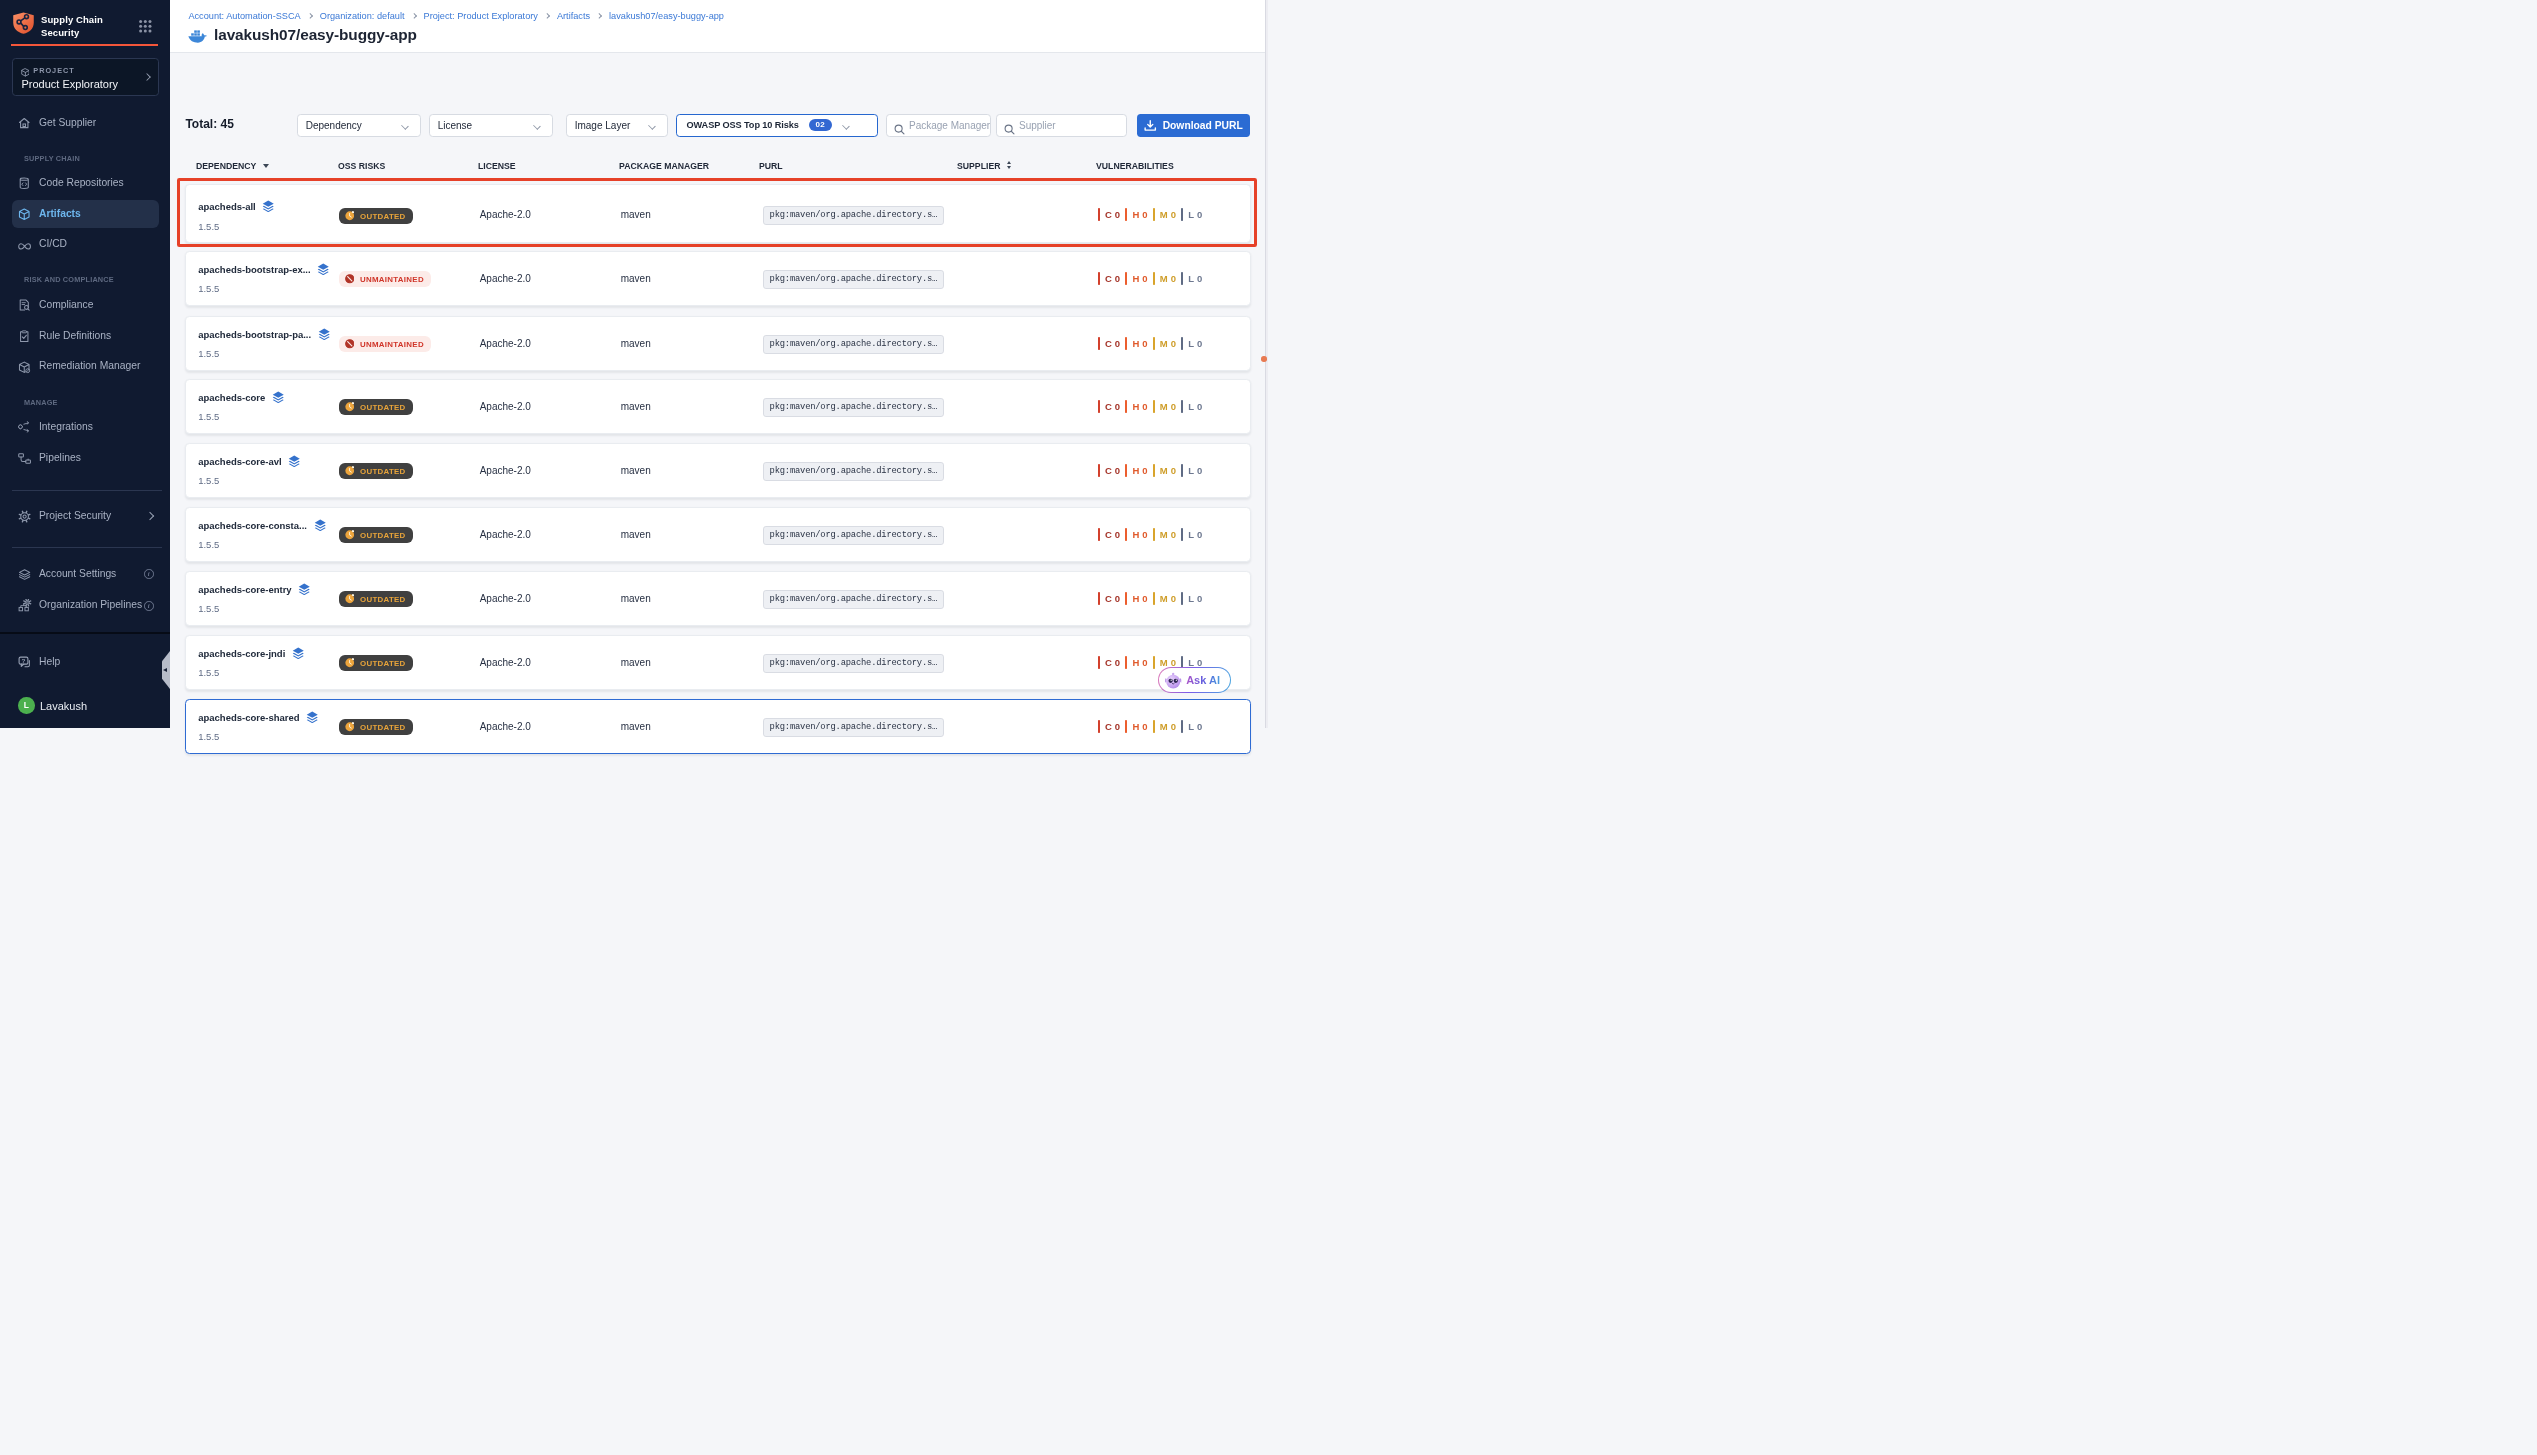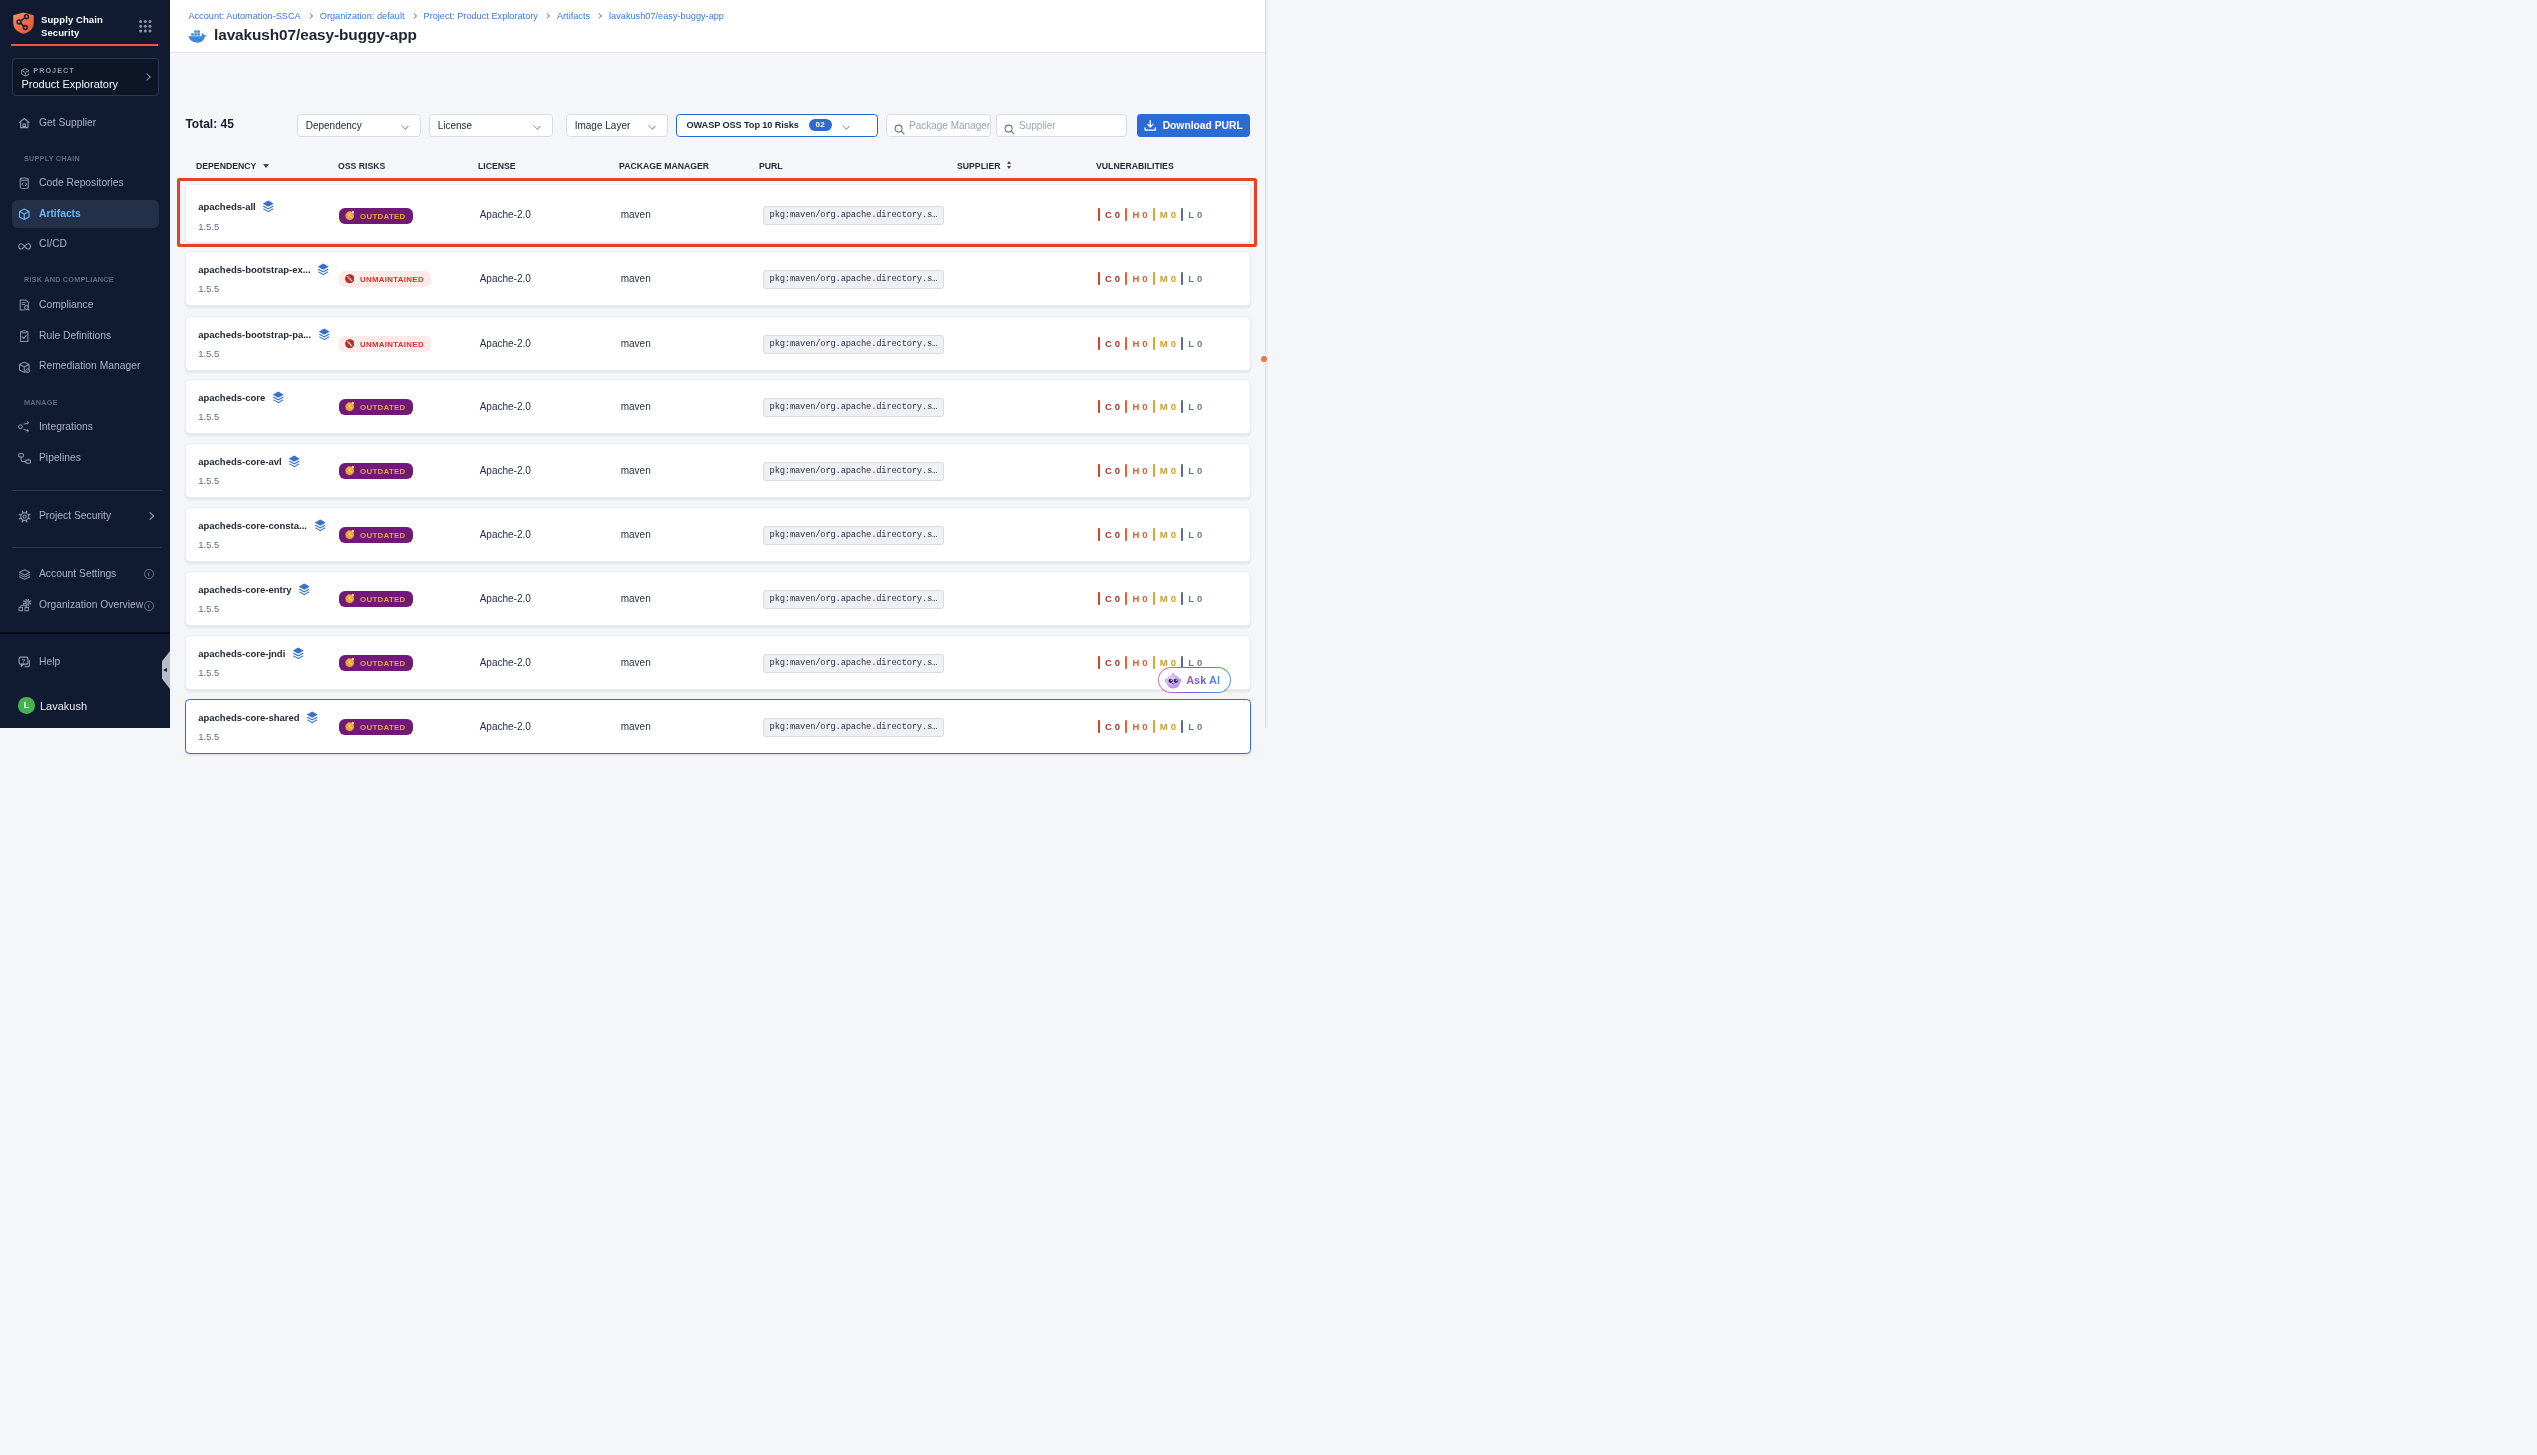--- a/index.html
+++ b/index.html
@@ -17,21 +17,21 @@
 .dd{position:absolute;top:114px;height:23px;background:#fff;border:0.7px solid #d7dbe2;border-radius:3.7px;font-size:10px;color:#222a3a;line-height:21px;padding-left:7.7px;white-space:nowrap}
 .dd .chev{position:absolute;right:11.7px;top:8px;width:5.9px;height:5.9px;border-right:1.2px solid #8a93a3;border-bottom:1.2px solid #8a93a3;transform:rotate(45deg) scale(1,.8)}
 .srch{position:absolute;top:114px;height:23px;background:#fff;border:0.7px solid #d7dbe2;border-radius:3.7px;color:#99a2b2;font-size:10px;line-height:21px;padding-left:22px;white-space:nowrap}
 .mag{position:absolute;left:6.6px;top:5.5px}
 .th{position:absolute;top:161px;font-size:8.7px;font-weight:bold;color:#1f2737;letter-spacing:0px;white-space:nowrap}
 .card{position:absolute;left:14.7px;width:1066px;height:55px;background:#fff;border:0.7px solid #e9ecf0;border-radius:4.4px;box-shadow:0 1.1px 2.2px rgba(26,34,52,0.08)}
 .cc{position:absolute;white-space:nowrap}
 .nm{font-size:9.5px;font-weight:bold;color:#202a3b}
 .ver{font-size:9.5px;color:#606c85}
 .pl{height:16px;border-radius:5.9px;font-size:7.9px;font-weight:bold;letter-spacing:0.3px;display:flex;align-items:center;padding:0 7.3px 0 5.9px}
-.pl.out{background:#701a75;color:#e7a33a}
+.pl.out{background:#404040;color:#e7a33a}
 .pl.unm{background:#fcebe8;color:#d03529}
 .txt{font-size:10px;color:#273043}
 .purl{height:19px;background:#eef0f4;border:0.7px solid #d9dce3;border-radius:2.9px;font-family:"Liberation Mono",monospace;font-size:8.8px;color:#2a3345;line-height:17.6px;padding:0 5.9px;letter-spacing:-0.2px}
 .vul{display:flex;align-items:center;font-weight:bold;font-size:9.5px}
 .vbar{width:2.2px;height:13.2px;border-radius:0.7px}
 #redbox{position:absolute;left:7px;top:178px;width:1080px;height:69px;border:3.7px solid #e64128;border-radius:2.2px;z-index:5}
 .navtx{position:absolute;left:39px;font-size:10.3px;color:#a9b2c4;white-space:nowrap}
 .navlab{position:absolute;left:24px;font-size:7.3px;color:#5e6980;letter-spacing:0.2px;font-weight:600}
 .nico{position:absolute;left:18.4px}
 .sdiv{position:absolute;left:11.7px;width:150px;height:0.7px;background:#2b3650}
@@ -160,21 +160,21 @@
         <path d="M11.4 7.6 L10.6 9.4" stroke="#8e98ac" stroke-width="1.7" stroke-linecap="round"></path>
         <path d="M9.6 5.8 L7.8 6.6" stroke="#8e98ac" stroke-width="1.7" stroke-linecap="round"></path>
         <path d="M9.6 3.4 L7.8 2.6" stroke="#8e98ac" stroke-width="1.7" stroke-linecap="round"></path>
         <path d="M11.4 1.6 L10.6 -0.2" stroke="#8e98ac" stroke-width="1.7" stroke-linecap="round"></path>
         <path d="M13.8 1.6 L14.6 -0.2" stroke="#8e98ac" stroke-width="1.7" stroke-linecap="round"></path>
         <path d="M15.6 3.4 L17.4 2.6" stroke="#8e98ac" stroke-width="1.7" stroke-linecap="round"></path>
         <rect x="1.5" y="11.5" width="4.6" height="4.6" stroke="#8e98ac" stroke-width="1.3"></rect>
         <rect x="9.5" y="11.5" width="4.6" height="4.6" stroke="#8e98ac" stroke-width="1.3"></rect>
         <path d="M3.8 11.5 V9 H11.8 V11.5 M7.8 9 V6.5" stroke="#8e98ac" stroke-width="1.2" stroke-linecap="round" stroke-linejoin="round"></path>
       </svg></div>
-    <div class="navtx" style="top:599px">Organization Overview</div>
+    <div class="navtx" style="top:599px">Organization Pipelines</div>
     <div class="info" style="top:601px">i</div>
     <div class="abs" style="left:0;top:632px;width:170px;height:1.5px;background:#060b16"></div>
     <div class="nico" style="top:656px"><svg style="" width="13.2" height="12.5" viewBox="0 0 18 17" fill="none">
         <rect x="1.5" y="1.5" width="12" height="9.6" rx="2" stroke="#98a1b4" stroke-width="1.5"></rect>
         <path d="M4.5 11 L4.5 14.2 L8 11" stroke="#98a1b4" stroke-width="1.5" stroke-linecap="round" stroke-linejoin="round"></path>
         <text x="7.5" y="9" font-size="8.5" font-weight="bold" fill="#98a1b4" text-anchor="middle" font-family="Liberation Sans">?</text>
         <path d="M15.5 6 V12.8 C15.5 13.9 14.6 14.5 13.6 14.5 H9.5" stroke="#98a1b4" stroke-width="1.4" stroke-linecap="round" stroke-linejoin="round"></path>
       </svg></div>
     <div class="navtx" style="top:656px">Help</div>
     <div class="abs" style="left:18px;top:697px;width:16.5px;height:16.5px;border-radius:50%;background:#4cb04e;color:#fff;font-size:8.4px;font-weight:bold;text-align:center;line-height:16.5px">L</div>

